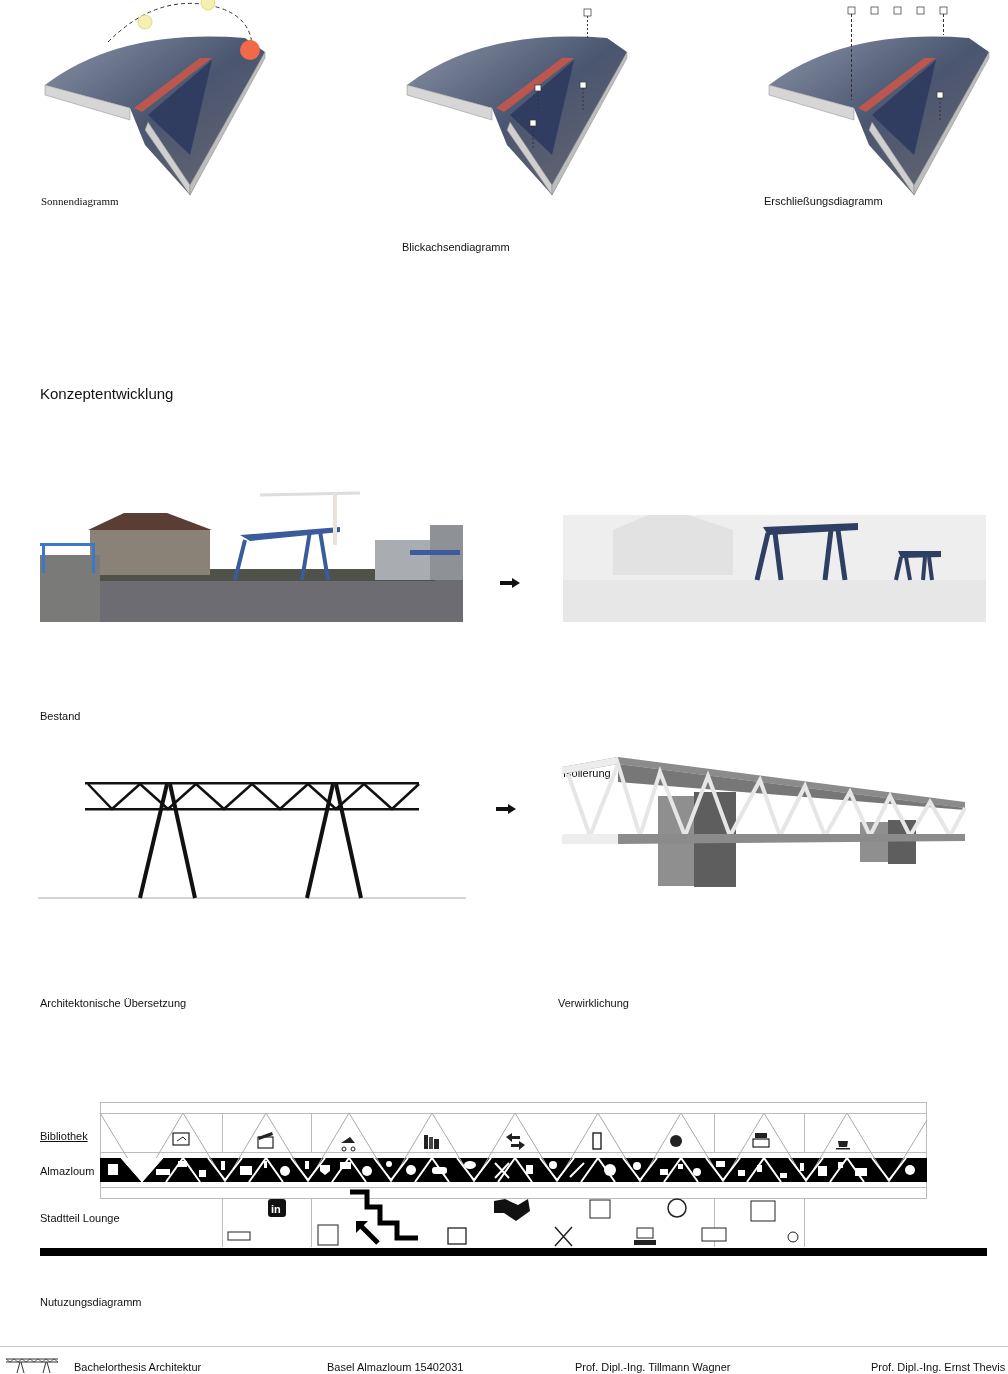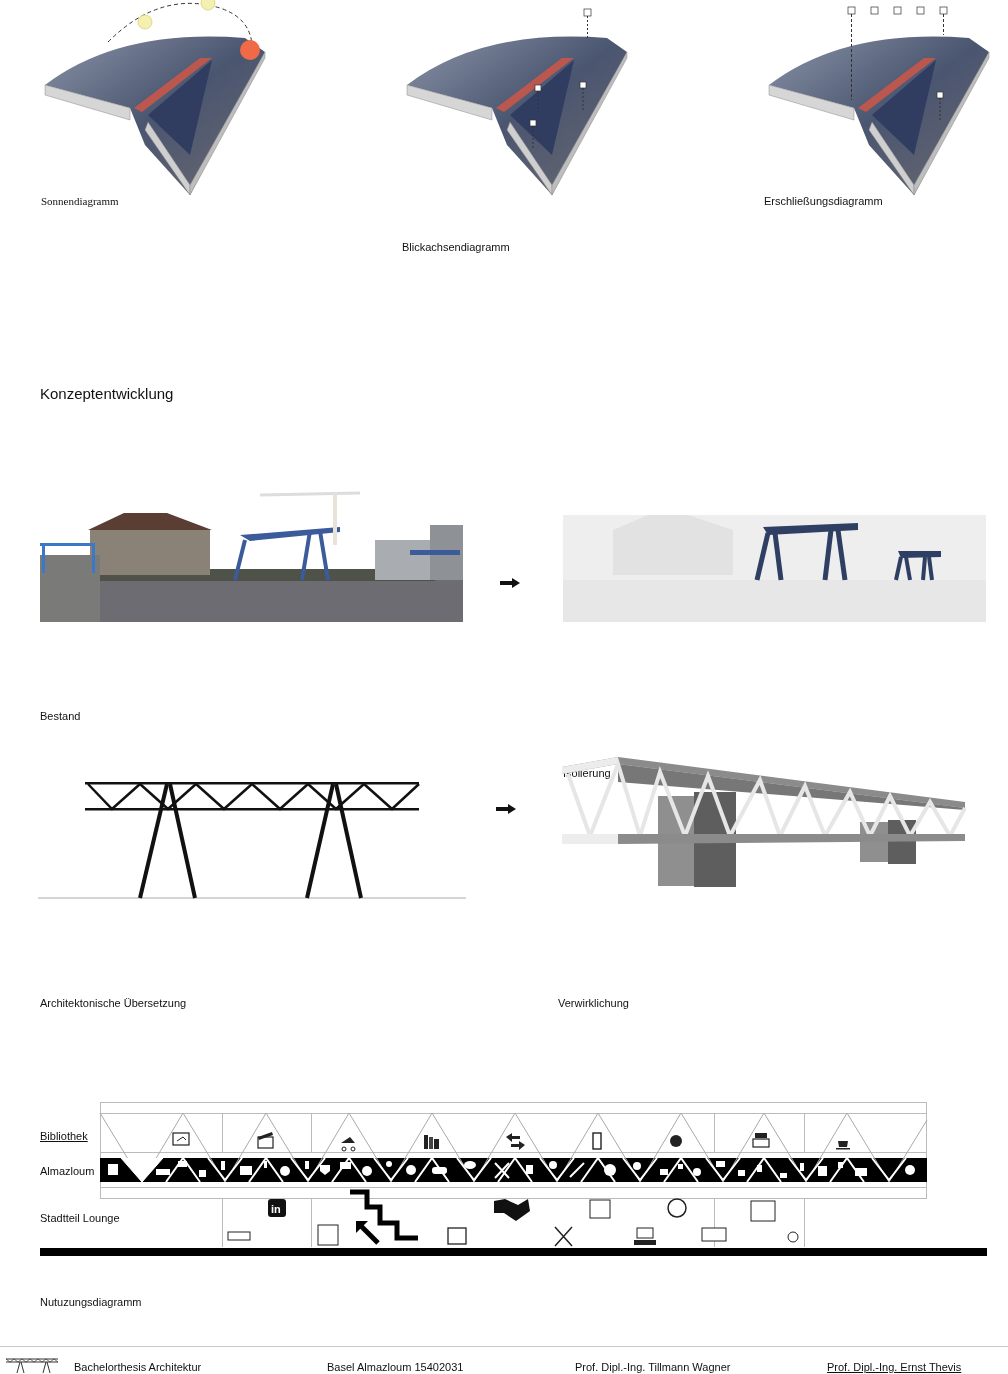--- a/index.html
+++ b/index.html
@@ -323,13 +323,13 @@
     <line x1="0" y1="5" x2="52" y2="5" stroke="#333"></line>
   <polyline points="0,2 4,5 8,2 12,5 16,2 20,5 24,2 28,5 32,2 36,5 40,2 44,5 48,2 52,5" fill="none" stroke="#333" stroke-width="0.7"></polyline>
   <line x1="14" y1="5" x2="11" y2="16" stroke="#333"></line>
     <line x1="15" y1="5" x2="18" y2="16" stroke="#333"></line>
   <line x1="40" y1="5" x2="37" y2="16" stroke="#333"></line>
     <line x1="41" y1="5" x2="44" y2="16" stroke="#333"></line>
 </svg>
 <div class="foot" style="left:67px;">Bachelorthesis Architektur</div>
 <div class="foot" style="left:320px;">Basel Almazloum 15402031</div>
 <div class="foot" style="left:568px;">Prof. Dipl.-Ing. Tillmann Wagner</div>
-<div class="foot" style="left:820px;text-decoration:underline;">Prof. Dipl.-Ing. Ernst Thevis</div>
+<div class="foot" style="left:864px;">Prof. Dipl.-Ing. Ernst Thevis</div>
 
 </body></html>

